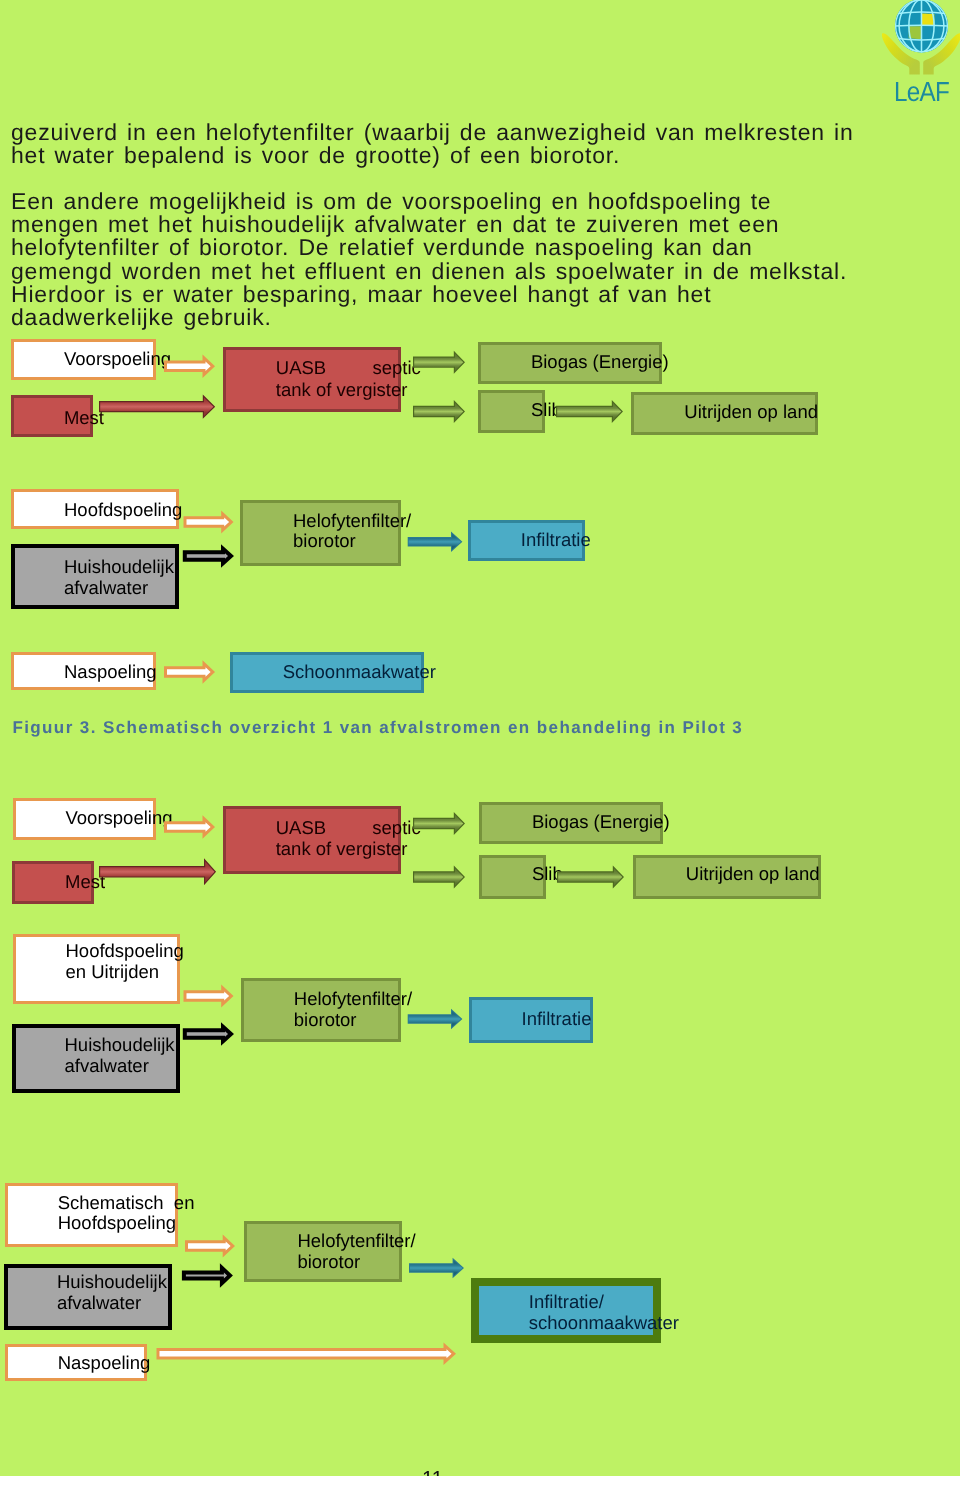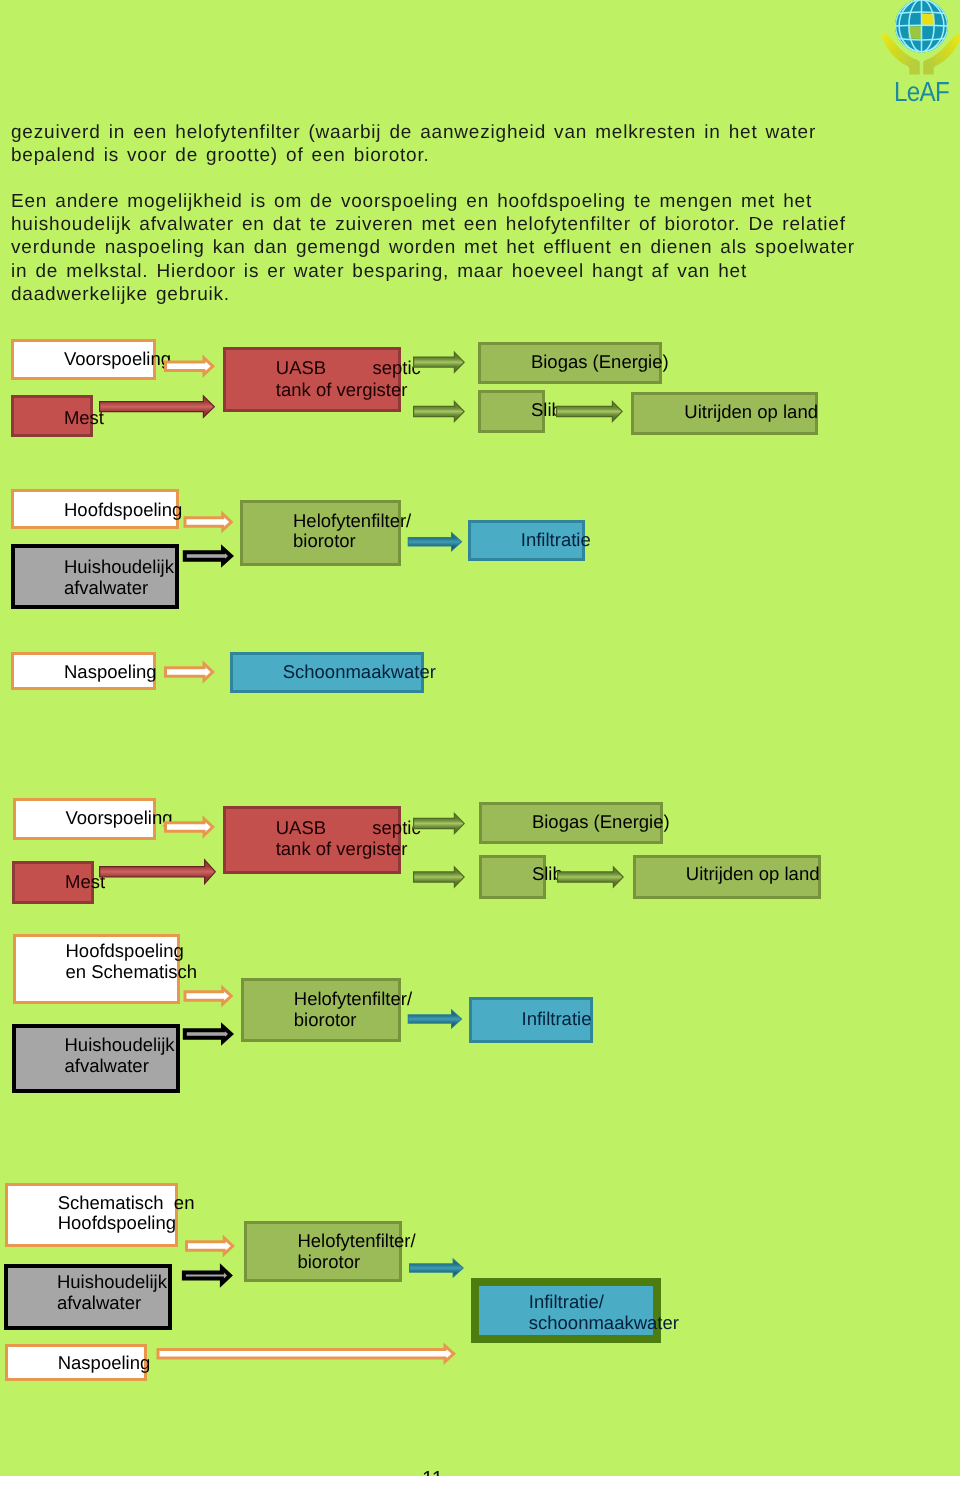--- a/index.html
+++ b/index.html
@@ -1,21 +1,21 @@
 <!DOCTYPE html>
 <html><head>
 <meta charset="utf-8">
 <title>Schematisch overzicht afvalstromen</title>
 <style>
 html,body{margin:0;padding:0;background:#fff;}
 body{width:960px;height:1486px;font-family:"Liberation Sans",sans-serif;background:#fff;
      -webkit-font-smoothing:antialiased;-moz-osx-font-smoothing:grayscale;text-rendering:geometricPrecision;}
 .page{position:relative;width:960px;height:1476px;overflow:hidden;background:#bef264;text-decoration:underline;}
 
-.body-text{position:absolute;left:11px;width:847px;font-size:19px;line-height:23.2px;
+.body-text{position:absolute;left:11px;width:847px;font-size:23px;line-height:23.2px;
   color:#1a1a1a;text-align:left;letter-spacing:0.8px;word-spacing:2px;}
 
 .caption{position:absolute;font-size:17px;font-weight:bold;color:#4a7198;
   letter-spacing:1.4px;white-space:nowrap;}
 
 .pageno{position:absolute;font-size:20.3px;color:#111;letter-spacing:0px;}
 
 .bx{position:absolute;box-sizing:border-box;}
 .bx .t{position:absolute;left:15px;font-size:18.5px;line-height:22.3px;white-space:pre;margin-left:36px;}
 
@@ -186,20 +186,21 @@
           <stop offset="100%" stop-color="#1d6276"></stop>
         </linearGradient>
       </defs>
       <polygon points="407.7,537.05 451.0,537.05 451.0,531.5 462.4,541.8 451.0,552.1 451.0,546.55 407.7,546.55" fill="#2b7c92"></polygon>
       <polygon points="408.7,538.05 452.0,538.05 452.0,533.75 460.91,541.8 452.0,549.85 452.0,545.55 408.7,545.55" fill="url(#fig3-arrow-helofyten-to-infiltratie-g)"></polygon>
     </svg>
   <svg class="ar">
       <polygon points="164,666.2 202.5,666.2 202.5,660.25 215,672 202.5,683.75 202.5,677.8 164,677.8" fill="#e8984e"></polygon>
       <polygon points="167,669.2 205.5,669.2 205.5,667.19 210.62,672 205.5,676.81 205.5,674.8 167,674.8" fill="#ffffff"></polygon>
     </svg>
+  <div class="caption" style="left:12.4px;top:718.2px">Figuur 3. Schematisch overzicht 1 van afvalstromen en behandeling in Pilot 3</div>
 
   <div class="bx" style="left:12.5px;top:798px;width:143.8px;height:42px;background:#ffffff;border:3px solid #e8984e">
     <div class="t" style="left:14.0px;top:7.4px;color:#000000;font-size:18.5px;line-height:20.9px">Voorspoeling</div>
   </div>
   <div class="bx" style="left:12.1px;top:861.3px;width:81.7px;height:43px;background:#c4504e;border:3px solid #8d3a38">
     <div class="t" style="left:14.0px;top:8.2px;color:#1b0000;font-size:18.5px;line-height:20.9px">Mest</div>
   </div>
   <div class="bx" style="left:222.7px;top:806.3px;width:178.3px;height:67.5px;background:#c4504e;border:3px solid #8d3a38">
     <div class="t" style="left:14.0px;top:7.4px;color:#1b0000;font-size:18.5px;line-height:21.1px">UASB         septic</div>
     <div class="t" style="left:14.0px;top:28.5px;color:#1b0000;font-size:18.5px;line-height:21.1px">tank of vergister</div>
@@ -208,21 +209,21 @@
     <div class="t" style="left:14.0px;top:7.1px;color:#000000;font-size:18.5px;line-height:20.9px">Biogas (Energie)</div>
   </div>
   <div class="bx" style="left:478.9px;top:855.3px;width:66.9px;height:43.7px;background:#9bbb59;border:3px solid #77933c">
     <div class="t" style="left:14.0px;top:5.6px;color:#000000;font-size:18.5px;line-height:20.9px">Slib</div>
   </div>
   <div class="bx" style="left:632.8px;top:855.3px;width:188.4px;height:43.7px;background:#9bbb59;border:3px solid #77933c">
     <div class="t" style="left:14.0px;top:5.6px;color:#000000;font-size:18.5px;line-height:20.9px">Uitrijden op land</div>
   </div>
   <div class="bx" style="left:12.5px;top:934.4px;width:167.2px;height:69.7px;background:#ffffff;border:3px solid #e8984e">
     <div class="t" style="left:14.0px;top:4.0px;color:#000000;font-size:18.5px;line-height:20.9px">Hoofdspoeling</div>
-    <div class="t" style="left:14.0px;top:24.9px;color:#000000;font-size:18.5px;line-height:20.9px">en Schematisch</div>
+    <div class="t" style="left:14.0px;top:24.9px;color:#000000;font-size:18.5px;line-height:20.9px">en Uitrijden</div>
   </div>
   <div class="bx" style="left:11.5px;top:1024.1px;width:168px;height:68.9px;background:#a6a6a6;border:4px solid #000000">
     <div class="t" style="left:13.0px;top:7.4px;color:#000000;font-size:18.5px;line-height:20.9px">Huishoudelijk</div>
     <div class="t" style="left:13.0px;top:28.3px;color:#000000;font-size:18.5px;line-height:20.9px">afvalwater</div>
   </div>
   <div class="bx" style="left:240.8px;top:978.2px;width:160.6px;height:64.1px;background:#9bbb59;border:3px solid #77933c">
     <div class="t" style="left:14.0px;top:7.8px;color:#000000;font-size:18.5px;line-height:20.9px">Helofytenfilter/</div>
     <div class="t" style="left:14.0px;top:28.7px;color:#000000;font-size:18.5px;line-height:20.9px">biorotor</div>
   </div>
   <div class="bx" style="left:468.5px;top:997px;width:124.5px;height:45.5px;background:#4bacc6;border:3px solid #31859b">

